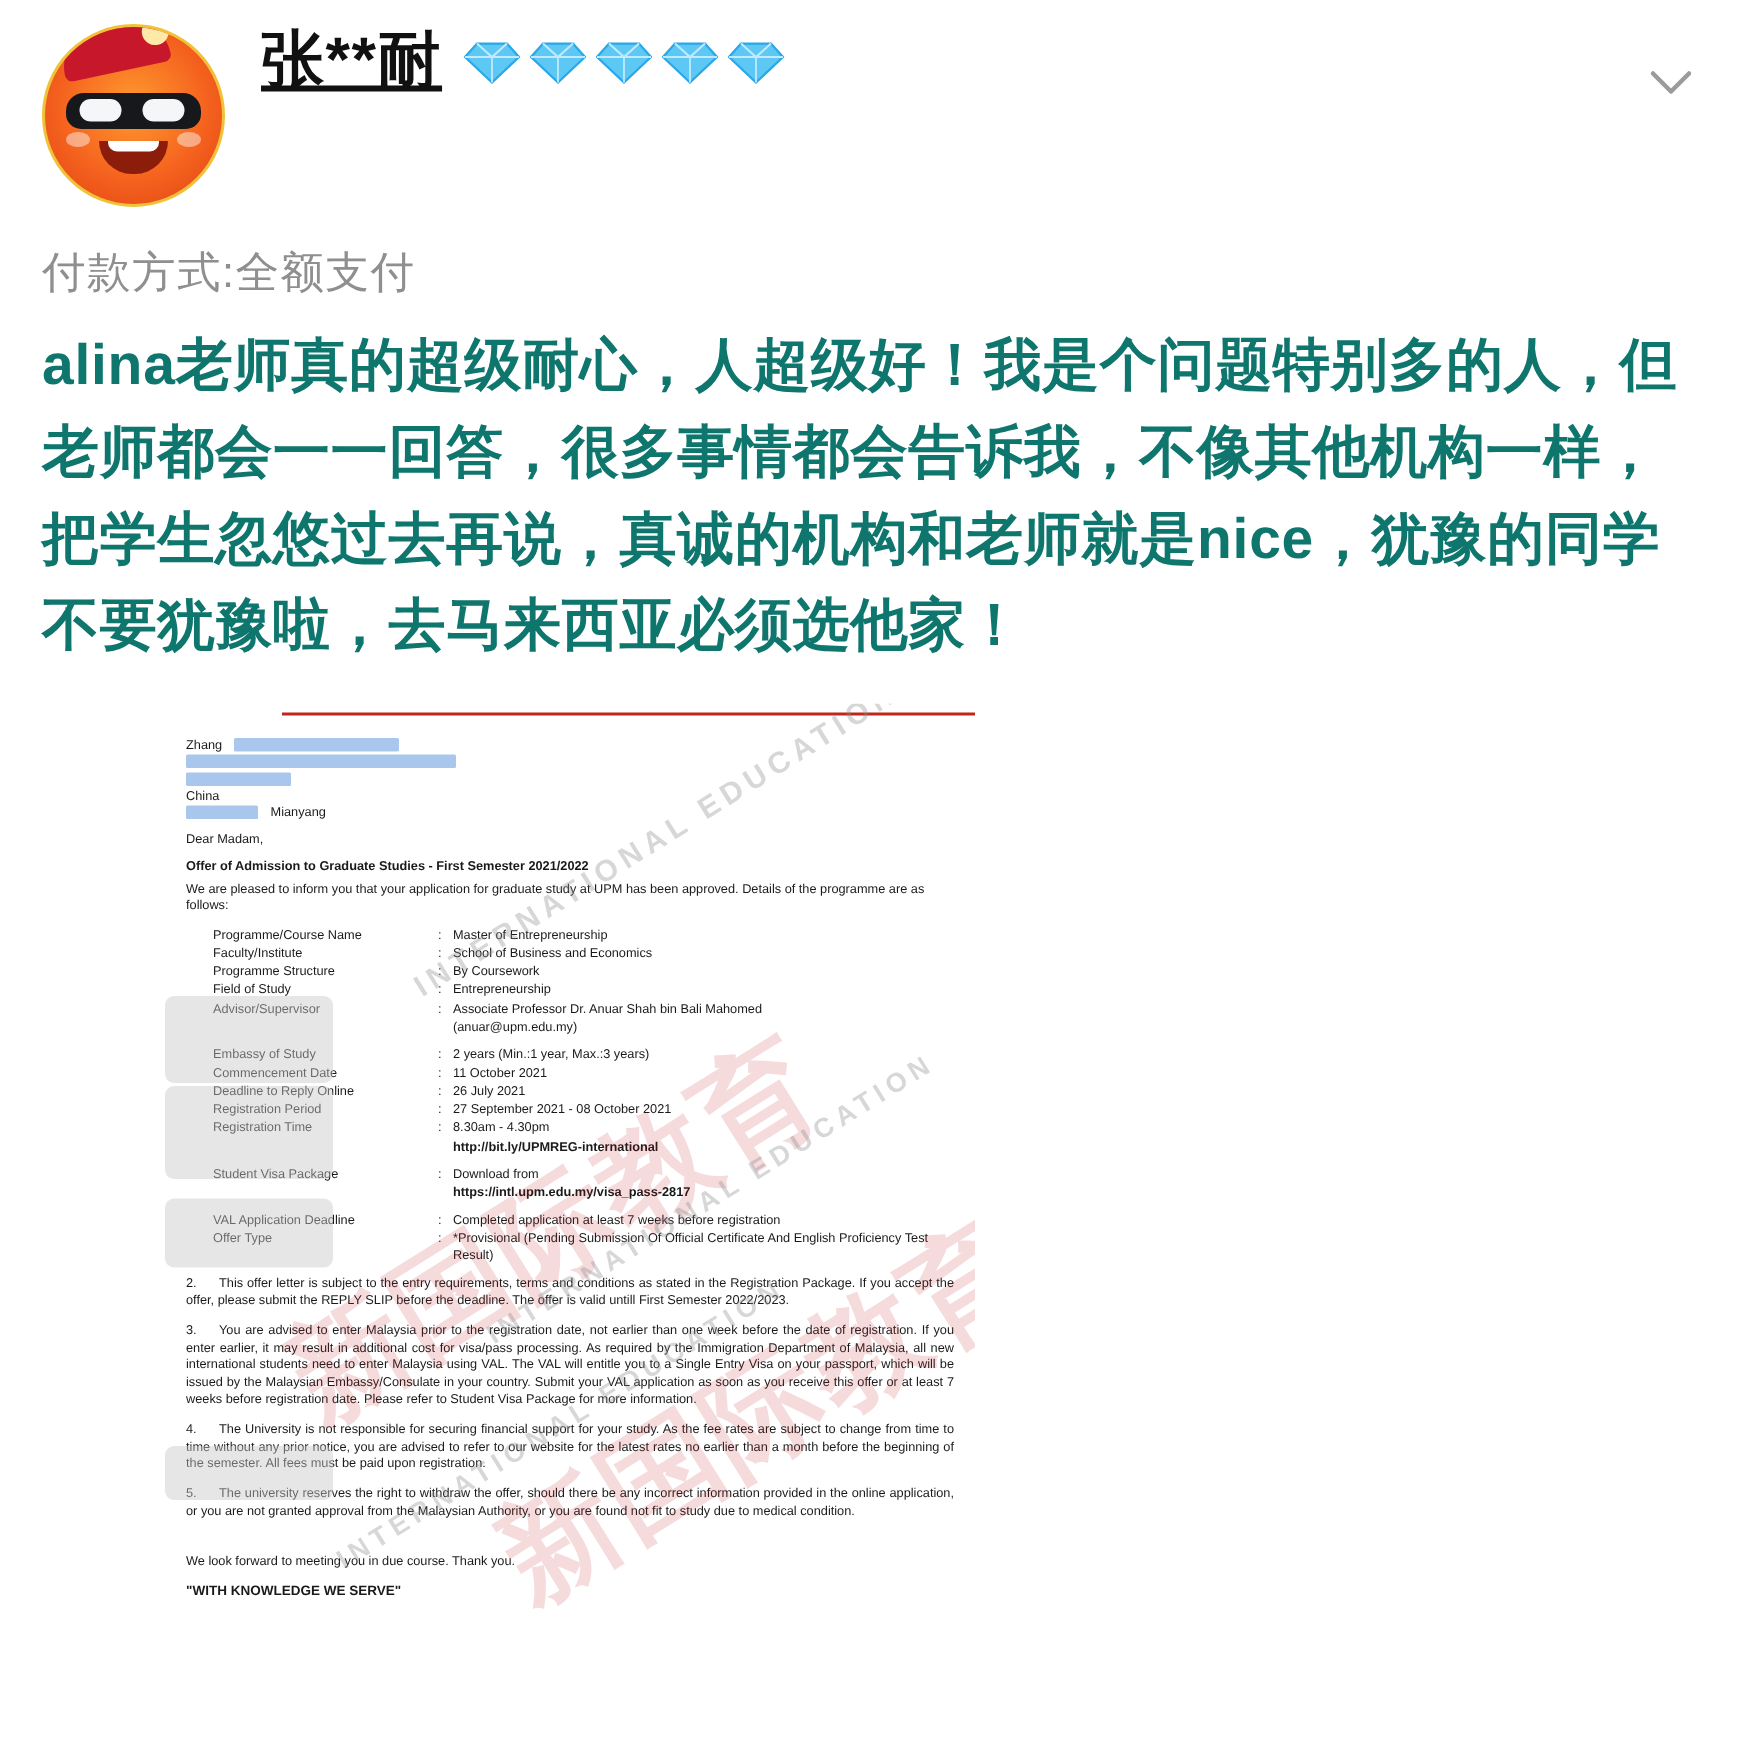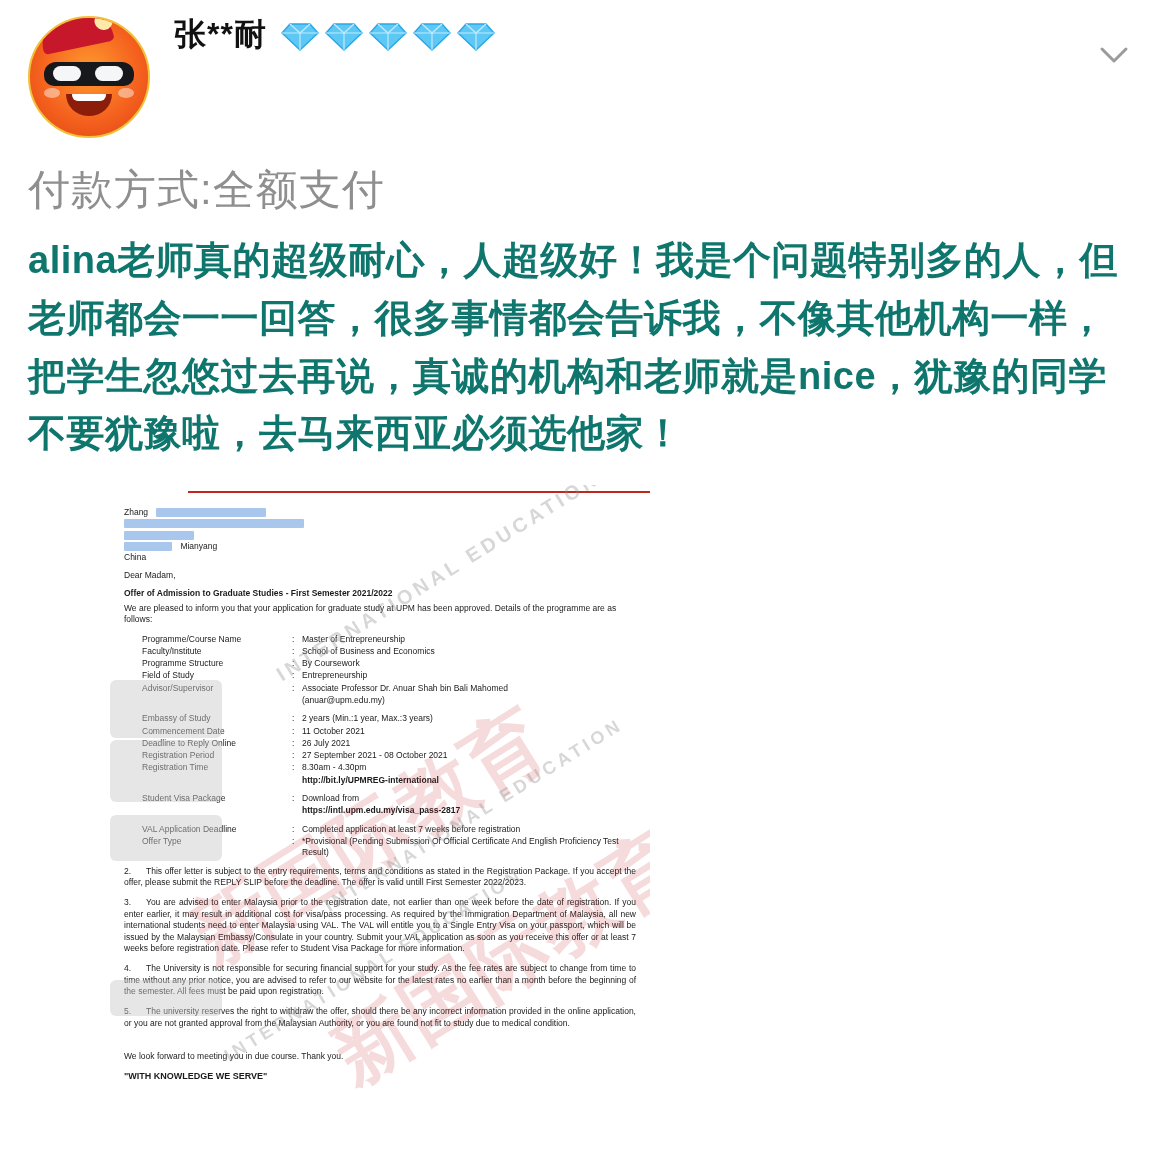--- a/index.html
+++ b/index.html
@@ -113,25 +113,26 @@
     margin-left: 24px;
     flex: 1 1 auto;
     padding-top: 4px;
   }
   .name-row {
     display: flex;
     align-items: center;
     gap: 14px;
   }
   .username {
-    font-size: 32px;
+    font-size: 42px;
     font-weight: 700;
     color: #111;
     letter-spacing: 1px;
     line-height: 1.05;
+    text-decoration: underline;
   }
   .diamonds {
     display: flex;
     gap: 6px;
     align-items: center;
     margin-top: 4px;
   }
   .diamond {
     width: 38px;
     height: 30px;
@@ -148,21 +149,21 @@
     position: absolute;
     right: 6px;
     top: 18px;
     width: 44px;
     height: 44px;
   }
 
   
   .pay-method {
     margin-top: 24px;
-    font-size: 42px;
+    font-size: 29px;
     color: #8f8f8f;
     letter-spacing: 1px;
   }
   .review-text {
     margin-top: 14px;
     font-size: 38px;
     line-height: 1.52;
     font-weight: 700;
     color: #0f766e;
     letter-spacing: 0.5px;
@@ -353,25 +354,25 @@
         <p class="doc-line">
           <span>Zhang</span>
           <span class="redact" style="width:110px;margin-left:6px;"></span>
         </p>
         <p class="doc-line">
           <span class="redact" style="width:180px;"></span>
         </p>
         <p class="doc-line">
           <span class="redact" style="width:70px;"></span>
         </p>
+        <p class="doc-line">China</p>
         <p class="doc-line">
           <span class="redact" style="width:48px;"></span>
           <span style="margin-left:6px;">Mianyang</span>
         </p>
-        <p class="doc-line">China</p>
       </div>
 
       <p class="doc-line doc-sec">Dear Madam,</p>
 
       <p class="doc-line doc-bold doc-sec">Offer of Admission to Graduate Studies - First Semester 2021/2022</p>
 
       <p class="doc-line" style="margin-top:3px;">We are pleased to inform you that your application for graduate study at UPM has been approved. Details of the programme are as follows:</p>
 
       <table class="doc-table">
         <tbody>

